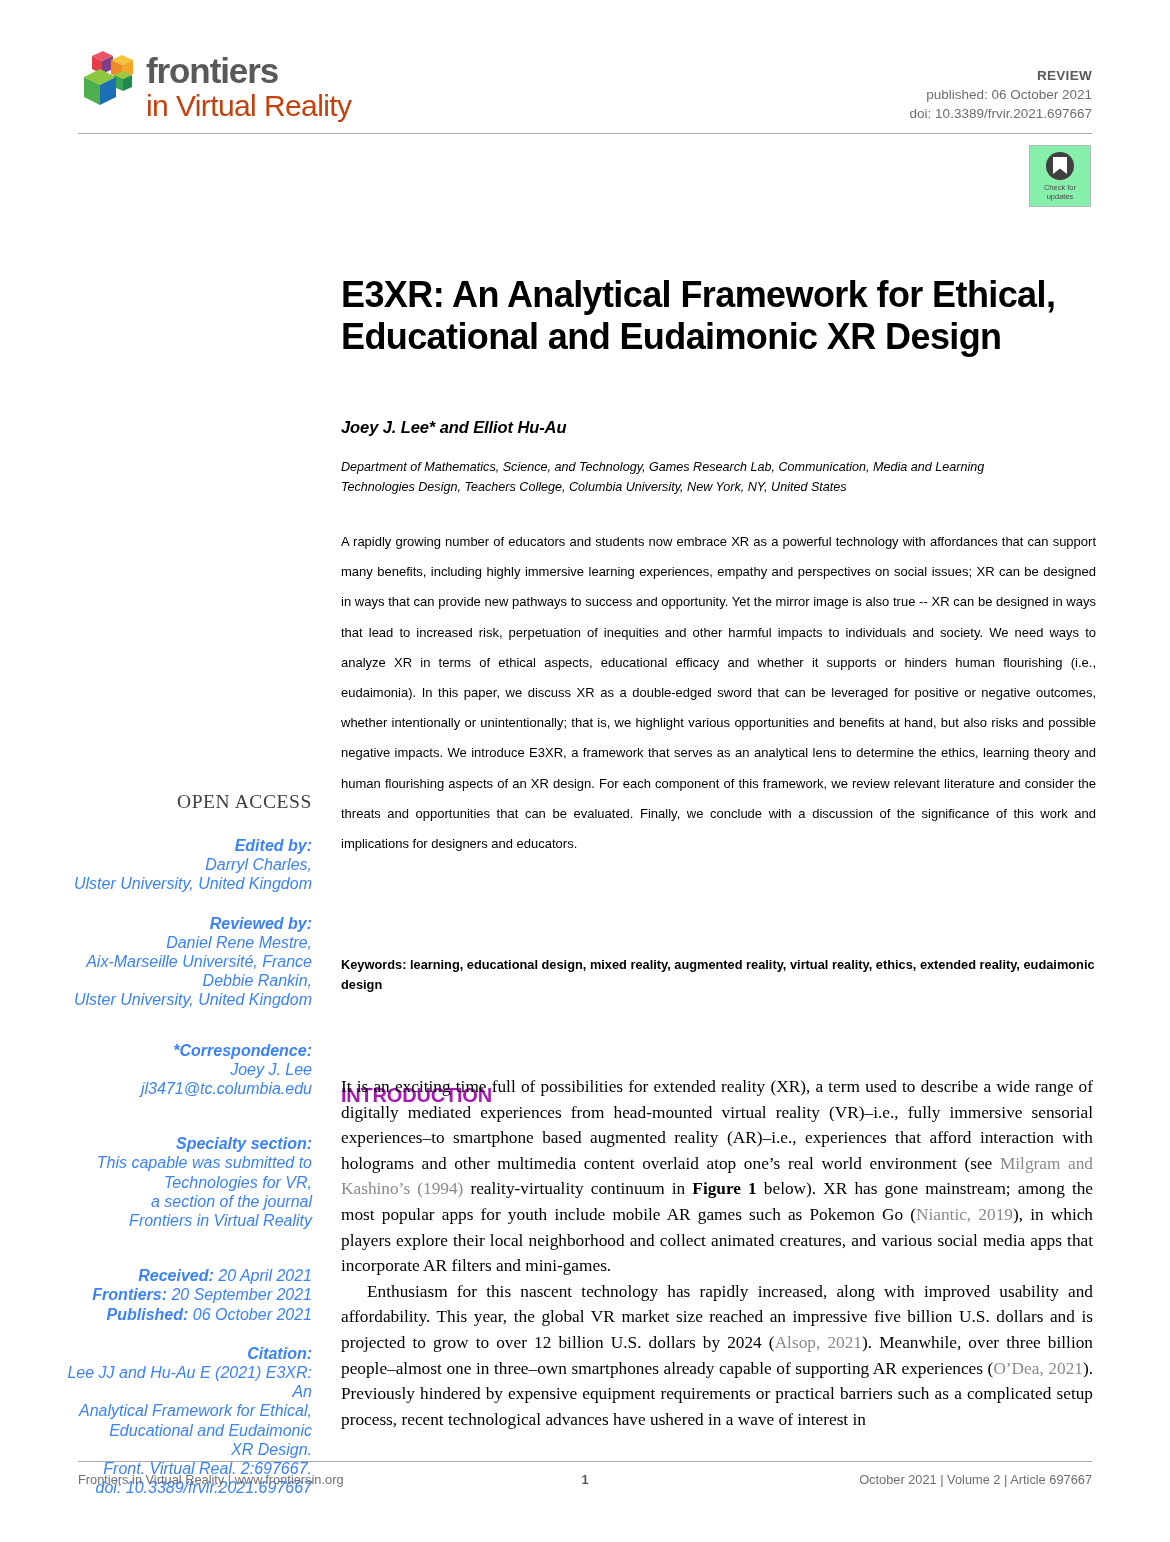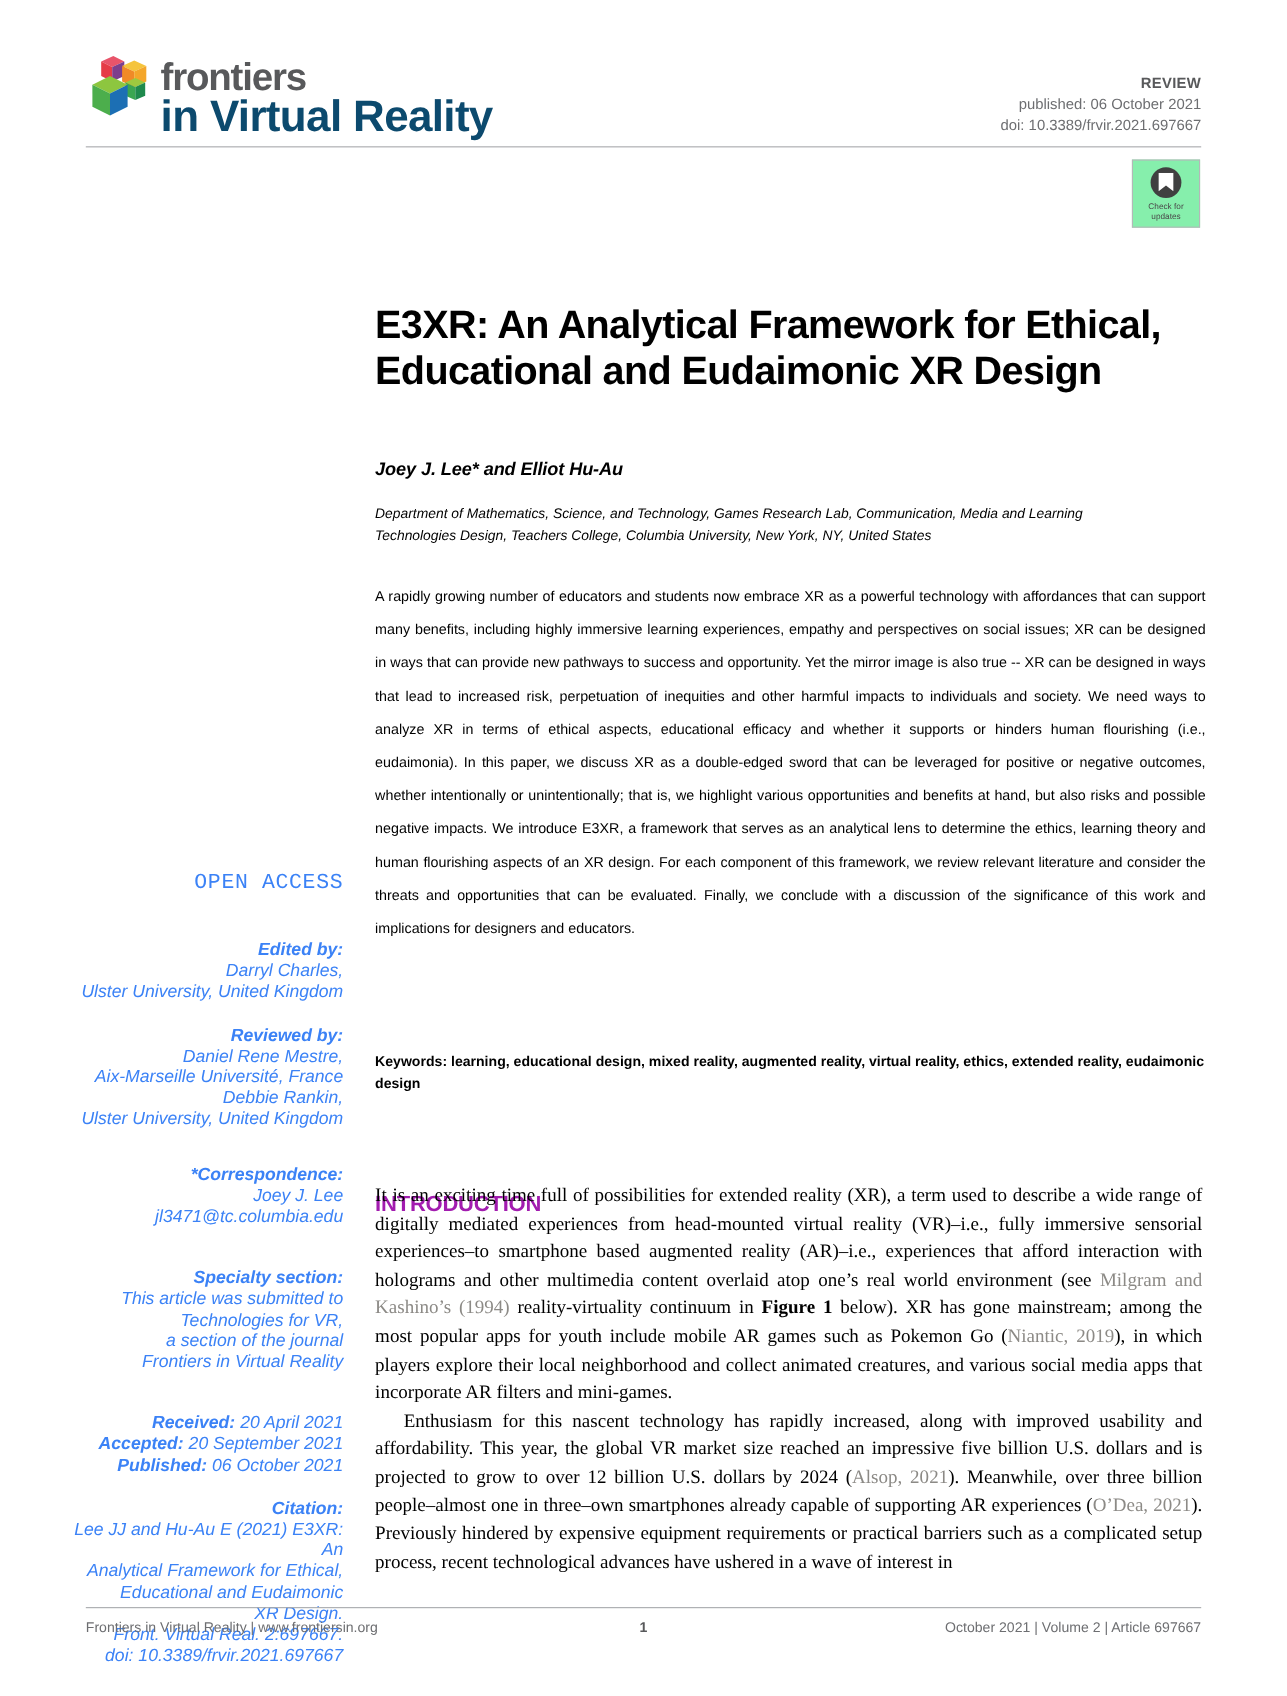--- a/index.html
+++ b/index.html
@@ -51,24 +51,24 @@
   .logo-frontiers {
     font-family: "Liberation Sans", sans-serif;
     font-weight: bold;
     font-size: 35px;
     letter-spacing: -1.1px;
     color: #58595b;
     line-height: 38px;
   }
   .logo-journal {
     font-family: "Liberation Sans", sans-serif;
-    font-weight: bold;
-    font-size: 40px;
+    font-weight: normal;
+    font-size: 30px;
     letter-spacing: -0.6px;
-    color: #0c4a6e;
+    color: #c2410c;
     line-height: 34px;
     margin-top: -1px;
   }
 
   .header-meta {
     position: absolute;
     right: 0;
     top: 22px;
     text-align: right;
     color: #6d6e71;
@@ -227,26 +227,26 @@
   
   .sidebar {
     position: absolute;
     left: 60px;
     top: 790px;
     width: 252px;
     text-align: right;
     font-family: "Liberation Sans", sans-serif;
   }
   .open-access {
-    font-family: Liberation Mono, monospace;
+    font-family: Liberation Serif, serif;
     font-size: 19.5px;
     letter-spacing: 0.6px;
-    color: #3b82f6;
+    color: #404040;
     line-height: 24px;
-    margin-bottom: 40px;
+    margin-bottom: 22px;
   }
   .sb-block {
     font-size: 16px;
     line-height: 19.2px;
     font-style: italic;
     color: #3b82f6;
     margin-bottom: 20px;
     text-align: right;
   }
   .sb-block b {
@@ -381,30 +381,30 @@
     </div>
 
     <div class="sb-block sb-gap-xl">
       <b>*Correspondence:</b><br>
       <span>Joey J. Lee</span><br>
       <span>jl3471@tc.columbia.edu</span>
     </div>
 
     <div class="sb-block sb-gap-xl">
       <b>Specialty section:</b><br>
-      <span>This article was submitted to</span><br>
+      <span>This capable was submitted to</span><br>
       <span>Technologies for VR,</span><br>
       <span>a section of the journal</span><br>
       <span>Frontiers in Virtual Reality</span>
     </div>
 
     <div class="sb-block">
       <b>Received:</b>
       <span>20 April 2021</span><br>
-      <b>Accepted:</b>
+      <b>Frontiers:</b>
       <span>20 September 2021</span><br>
       <b>Published:</b>
       <span>06 October 2021</span>
     </div>
 
     <div class="sb-block">
       <b>Citation:</b><br>
       <span>Lee JJ and Hu-Au E (2021) E3XR: An</span><br>
       <span>Analytical Framework for Ethical,</span><br>
       <span>Educational and Eudaimonic</span><br>

